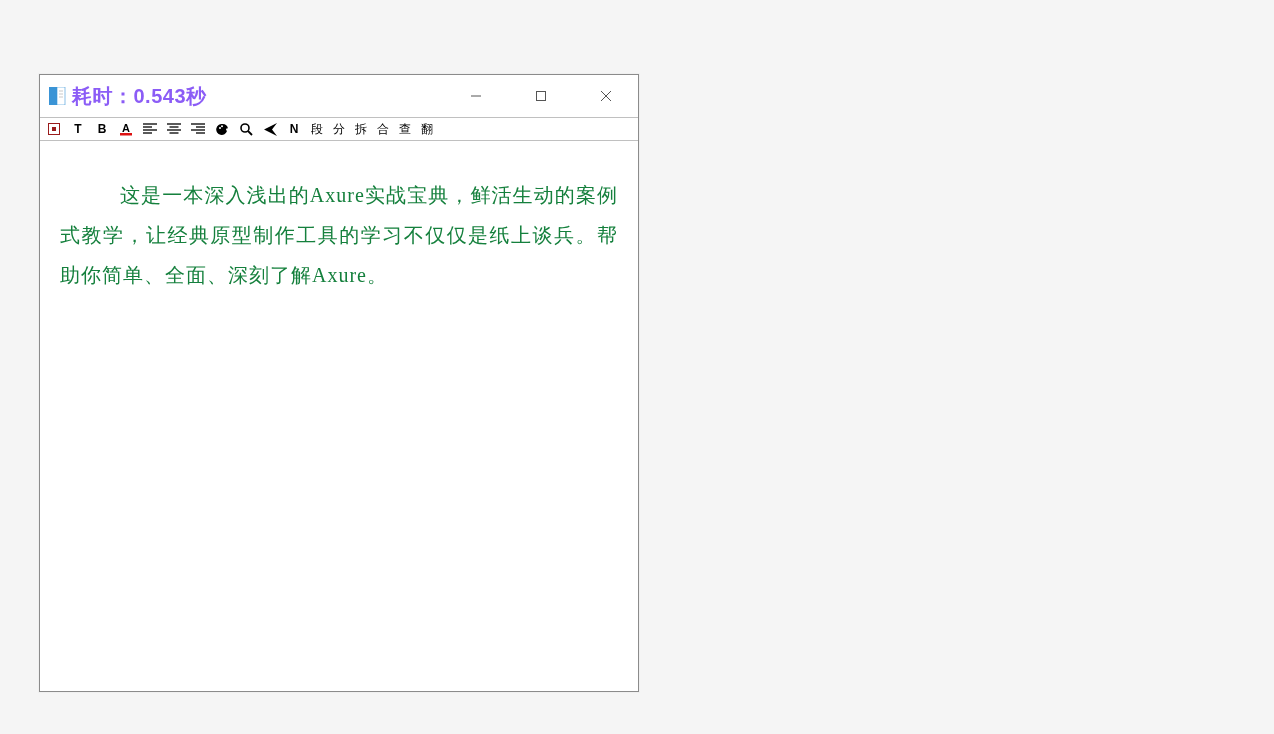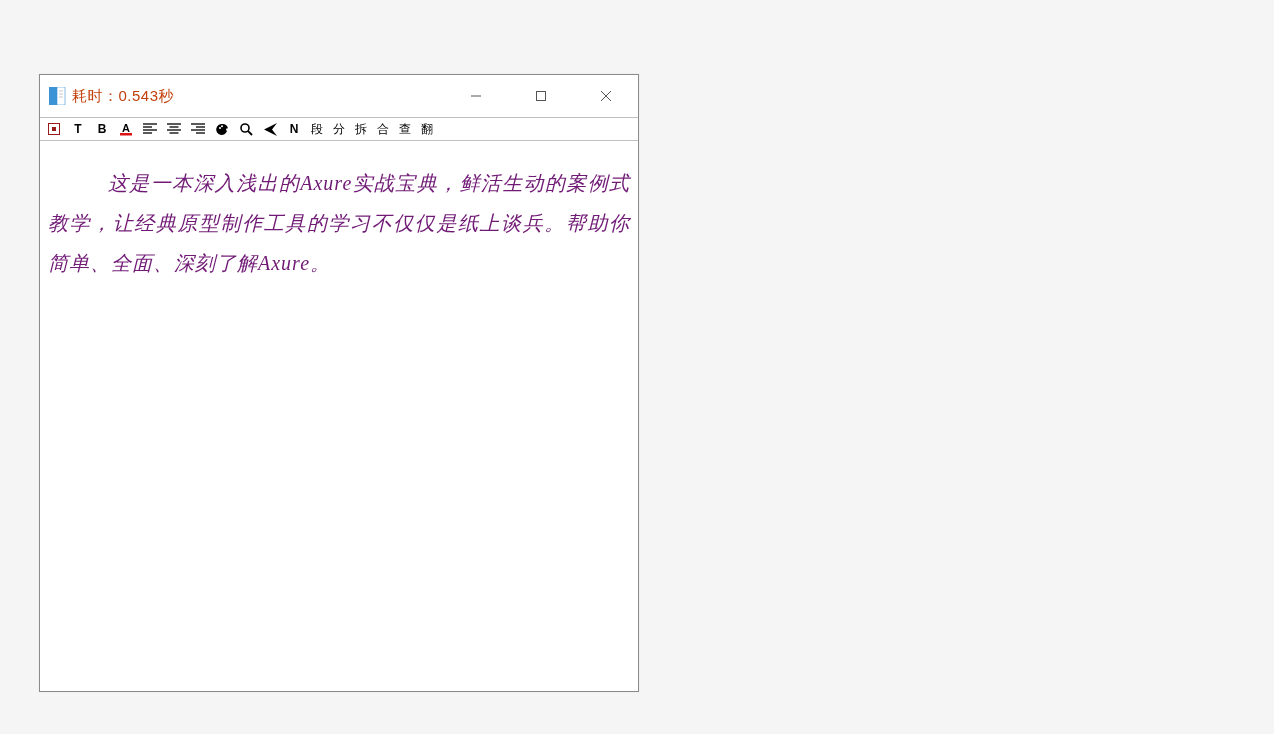--- a/index.html
+++ b/index.html
@@ -31,24 +31,25 @@
     padding-left: 8px;
     background: #ffffff;
   }
   .titlebar .app-icon {
     width: 18px;
     height: 18px;
     margin-right: 6px;
     display: inline-block;
   }
   .titlebar .title-text {
-    color: #c2410c;
-    font-size: 15px;
+    color: #8b5cf6;
+    font-size: 20px;
     flex: 0 0 auto;
     letter-spacing: 0.5px;
+    font-weight: bold;
   }
   .titlebar .spacer { flex: 1; }
   .win-btn {
     width: 65px;
     height: 42px;
     display: flex;
     align-items: center;
     justify-content: center;
     color: #6a6a6a;
   }
@@ -88,26 +89,25 @@
 
   .content {
     flex: 1;
     padding: 22px 8px 10px 8px;
     overflow: auto;
     font-family: "SimSun", "Songti SC", serif;
   }
   .paragraph {
     font-size: 20px;
     line-height: 2.0;
-    color: #701a75;
+    color: #15803d;
     text-align: justify;
     text-indent: 3em;
     letter-spacing: 1px;
-    margin: 0;
-    font-style: italic;
+    margin: 12px;
   }
 </style>
 </head>
 <body>
 
 <div class="window">
   <div class="titlebar">
     <span class="app-icon">
       <svg width="18" height="18" viewBox="0 0 18 18">
         <rect x="1" y="0" width="8" height="18" fill="#3a94d6"></rect>

